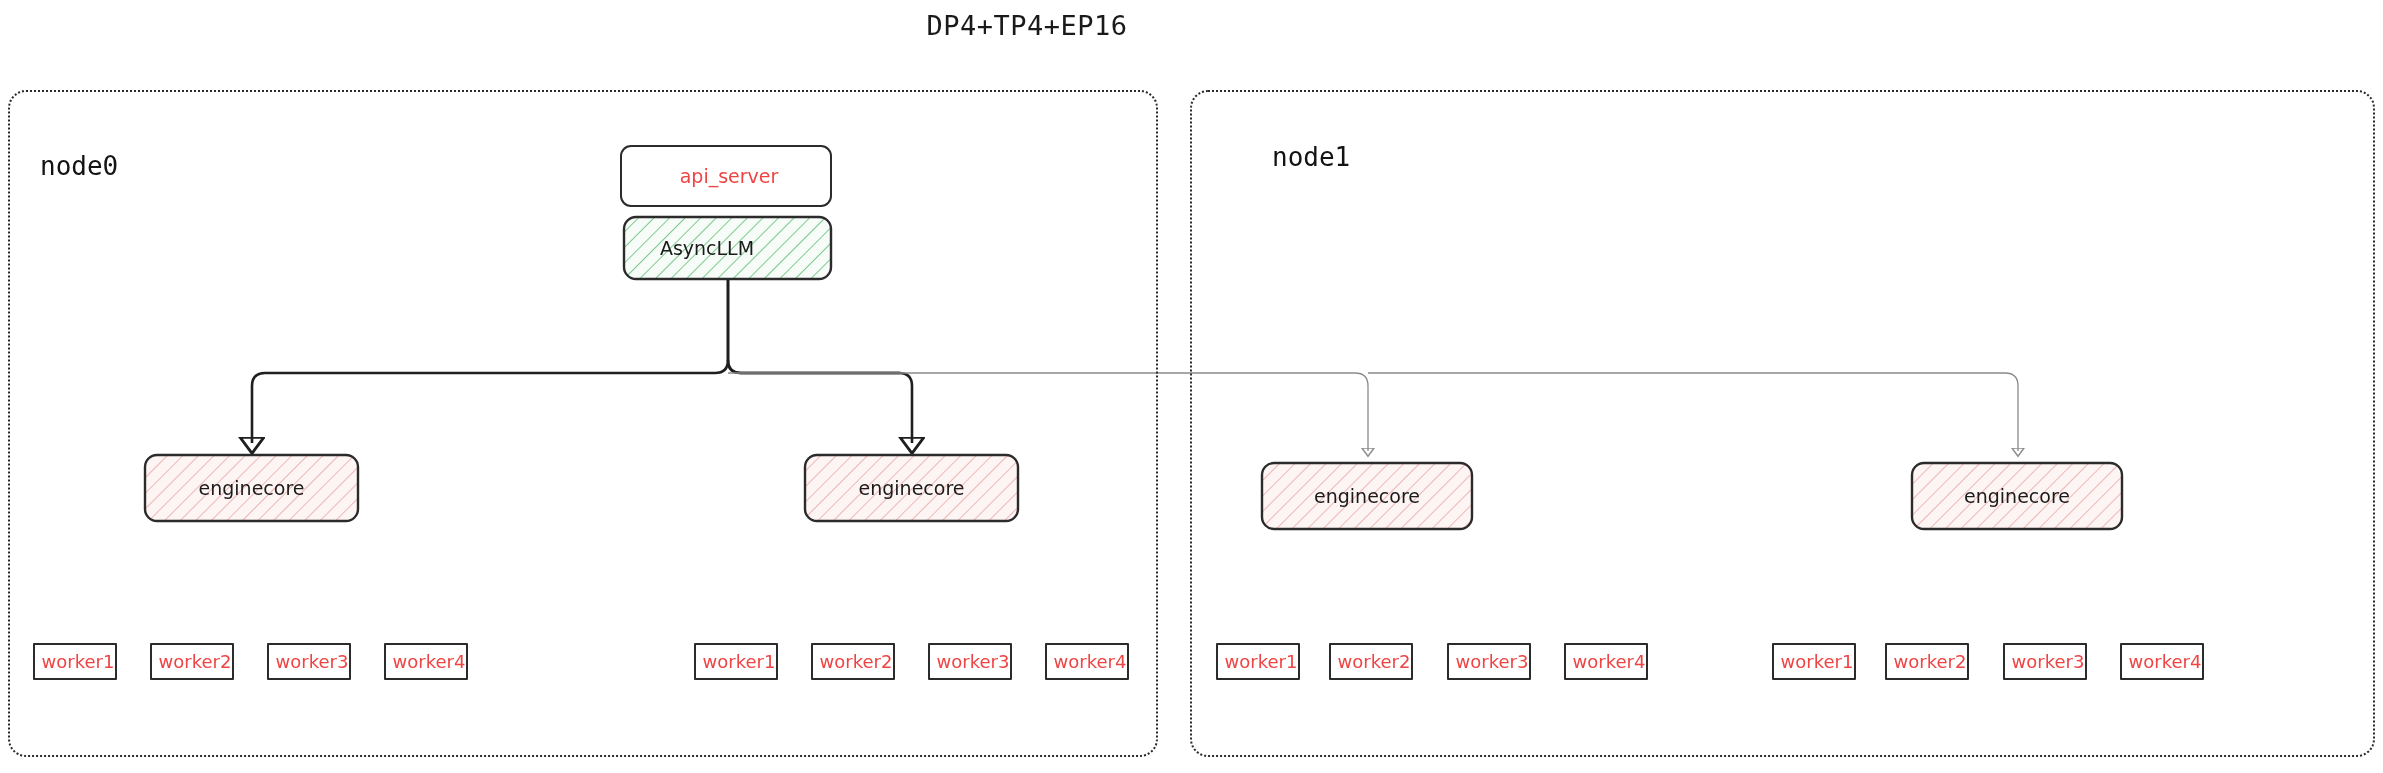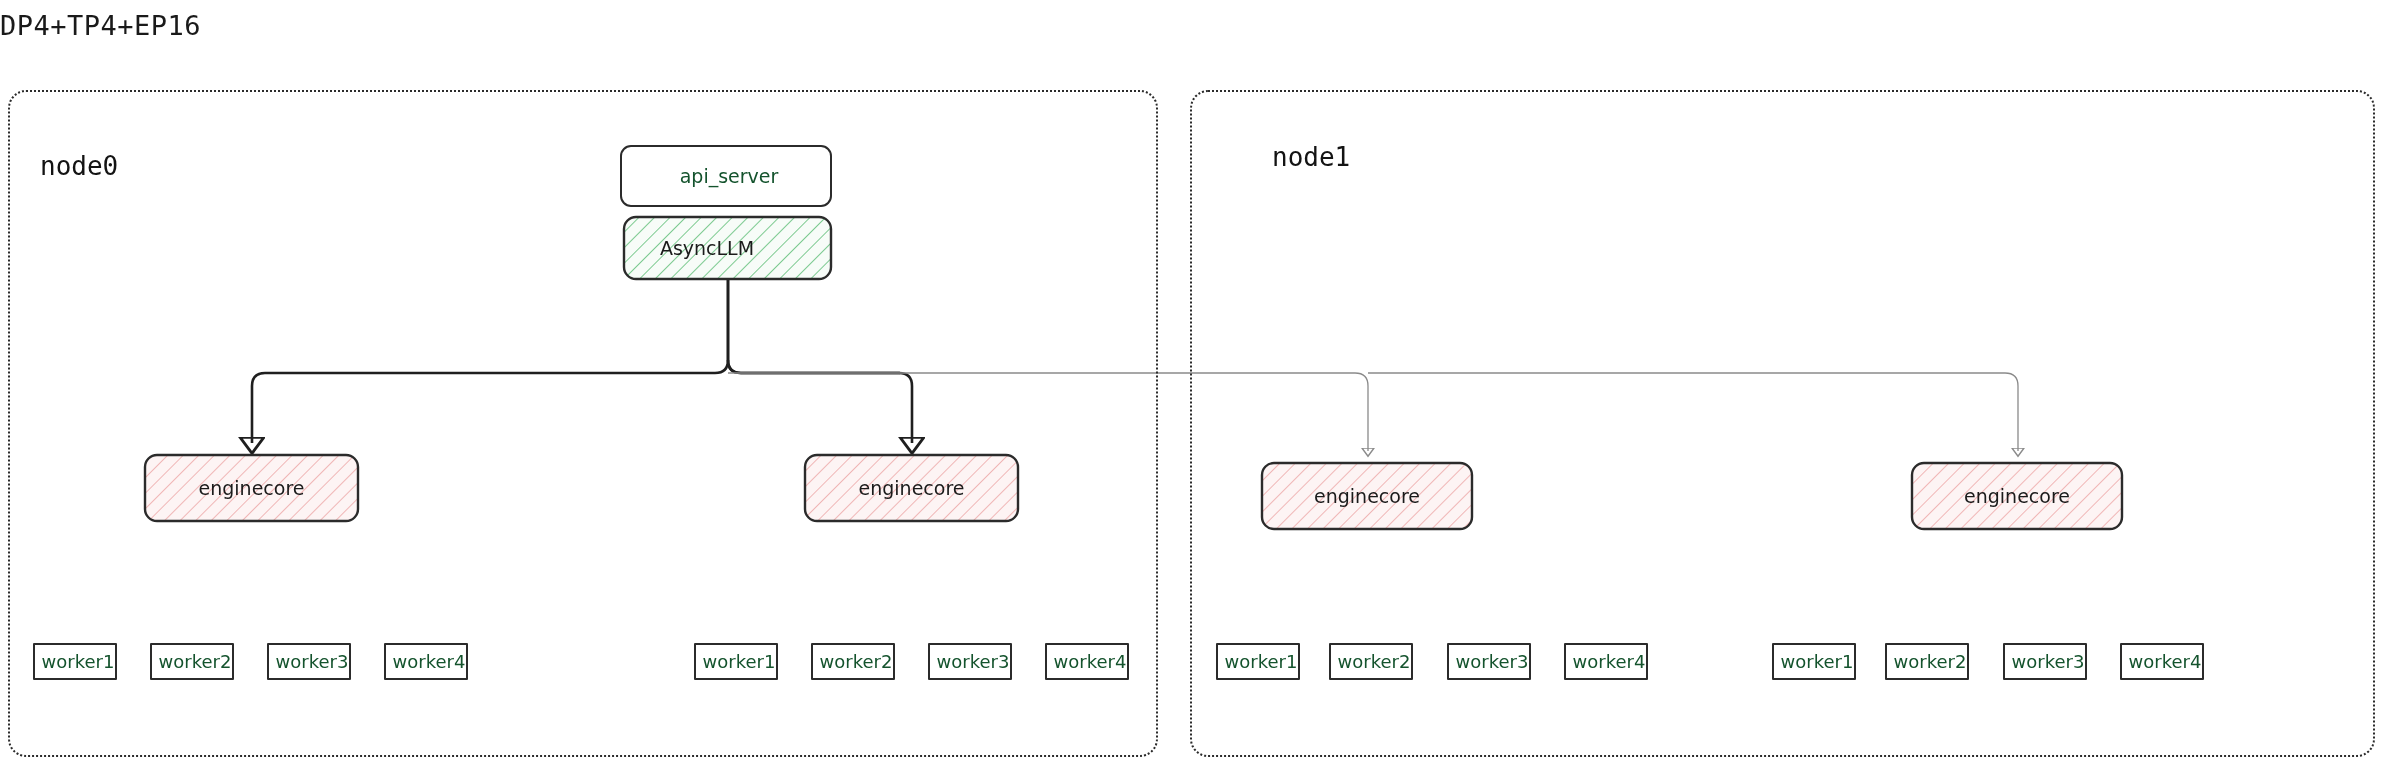--- a/index.html
+++ b/index.html
@@ -18,20 +18,21 @@
     position: relative;
     width: 2383px;
     height: 773px;
     background: #ffffff;
   }
   .diagram-title {
     position: absolute;
     left: 0;
     top: 10px;
     width: 2054px;
+    text-align: center;
     font-family: "DejaVu Sans Mono", monospace;
     font-size: 27px;
     color: #1a1a1a;
     letter-spacing: 0.5px;
   }
   .node-cluster {
     position: absolute;
     border: 2.5px dotted #2b2b2b;
     border-radius: 18px;
     background: transparent;
@@ -43,21 +44,21 @@
     font-size: 26px;
     color: #131313;
     white-space: nowrap;
   }
   .node-box {
     position: absolute;
     box-sizing: border-box;
     display: flex;
     align-items: center;
     justify-content: center;
-    color: #14532d;
+    color: #ef4444;
     white-space: nowrap;
     padding-left: 6px;
   }
   .plain-box {
     background: #ffffff;
     border: 2.2px solid #2b2b2b;
     border-radius: 11px;
     font-size: 19px;
   }
   .worker-box {

